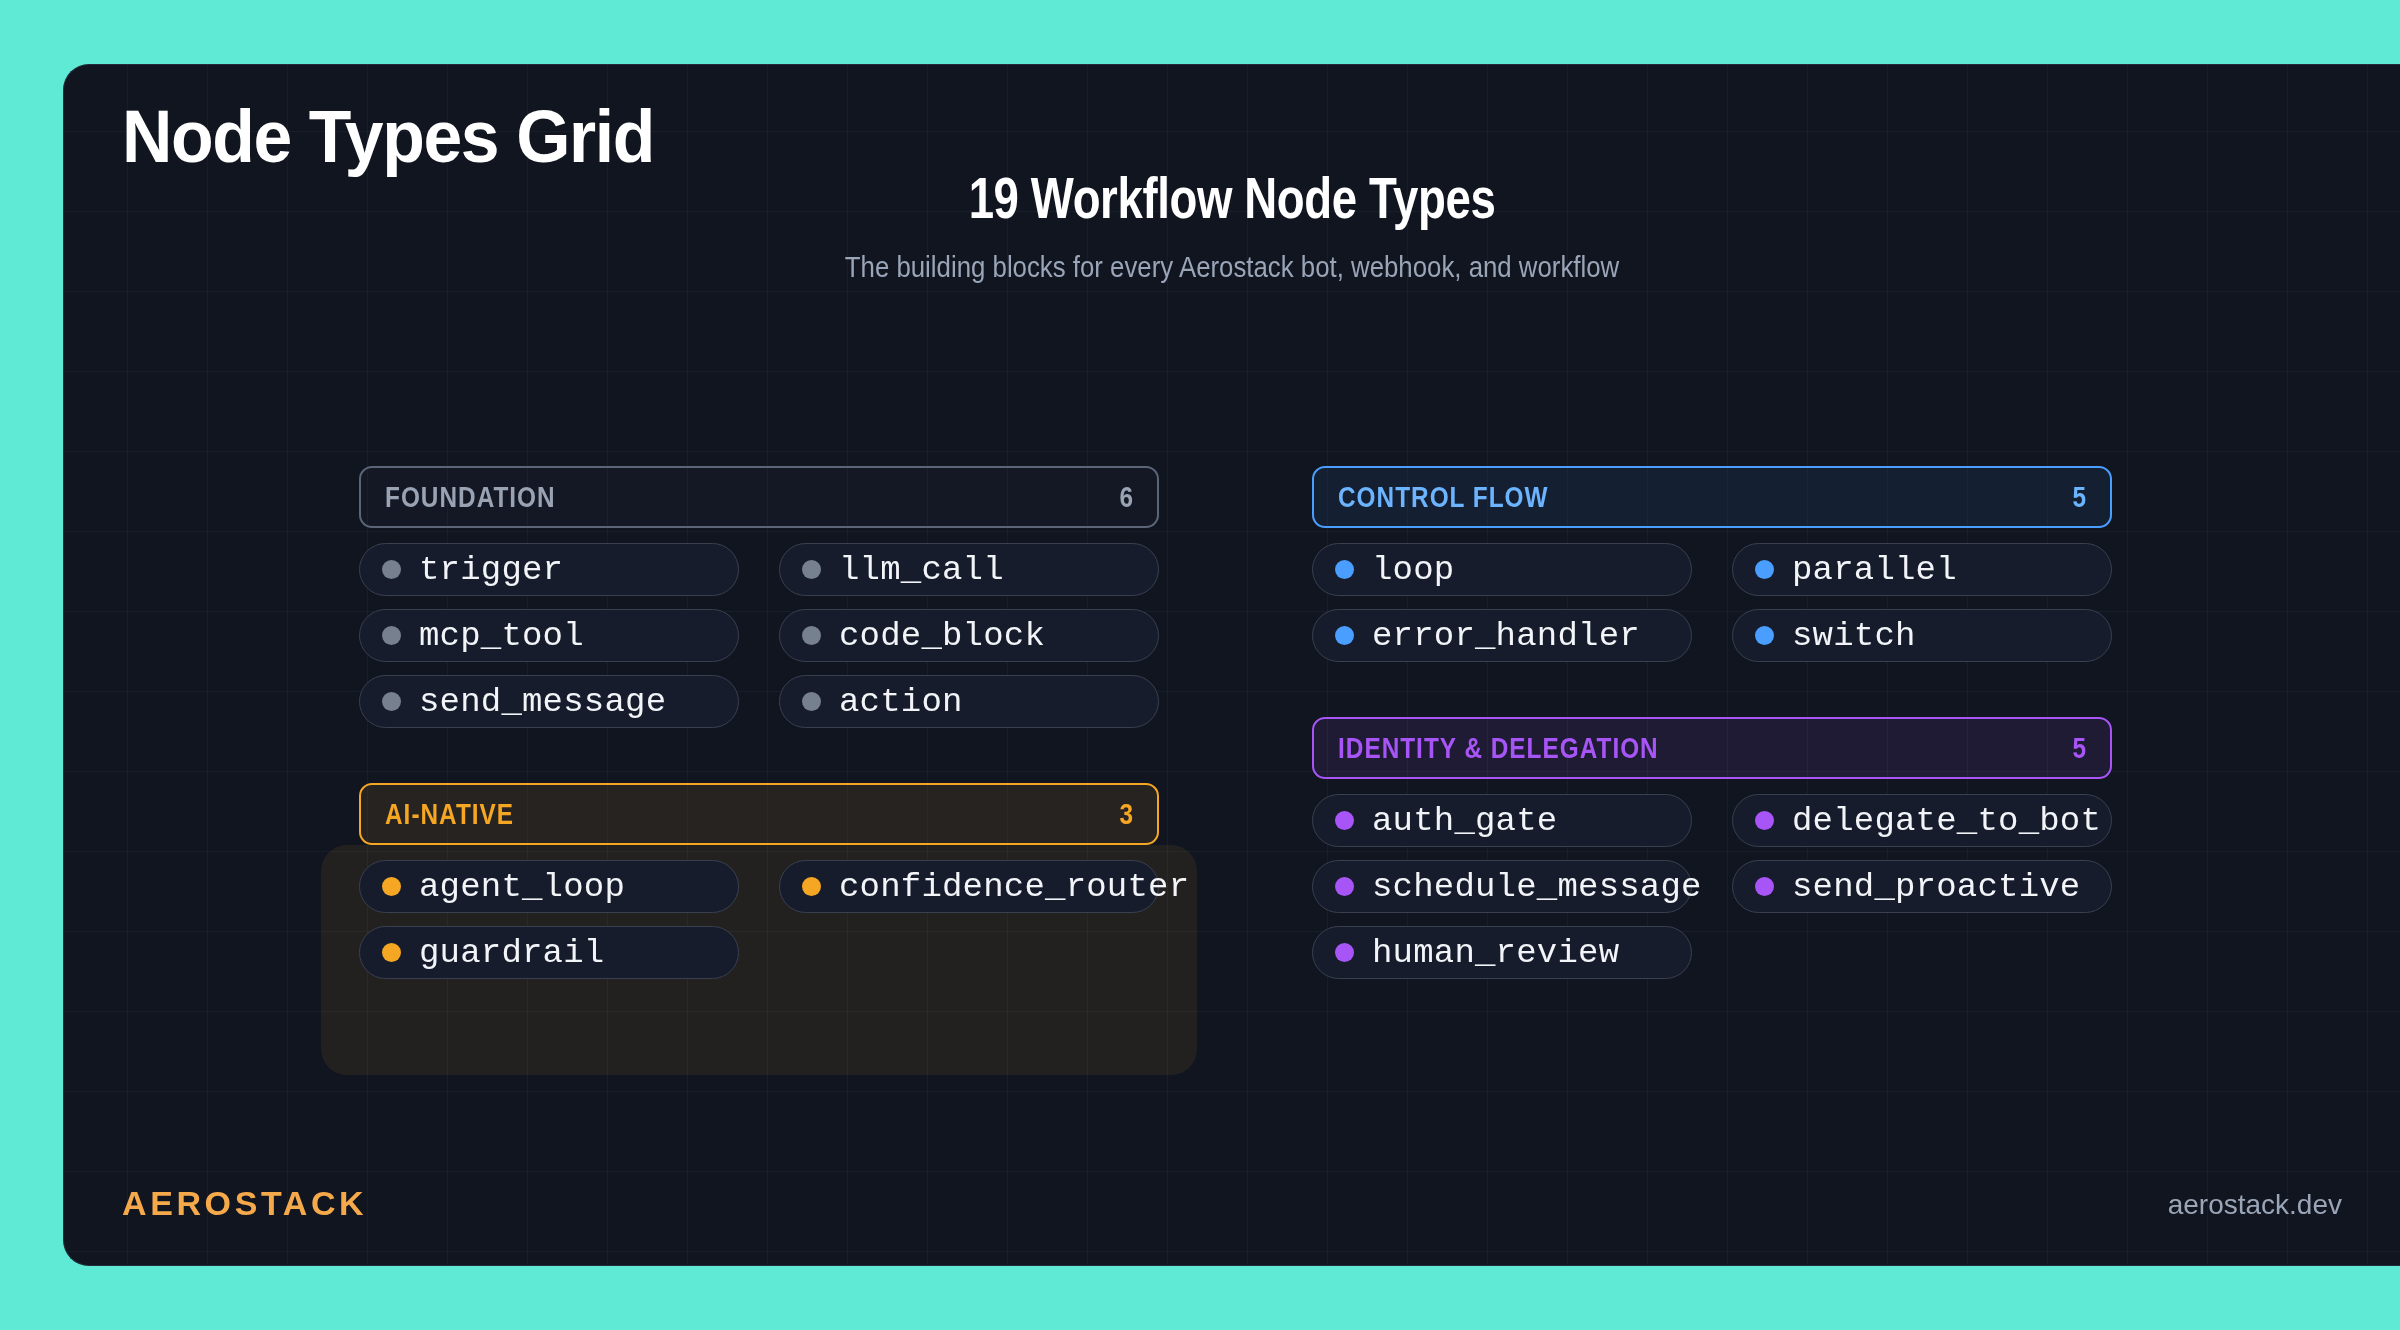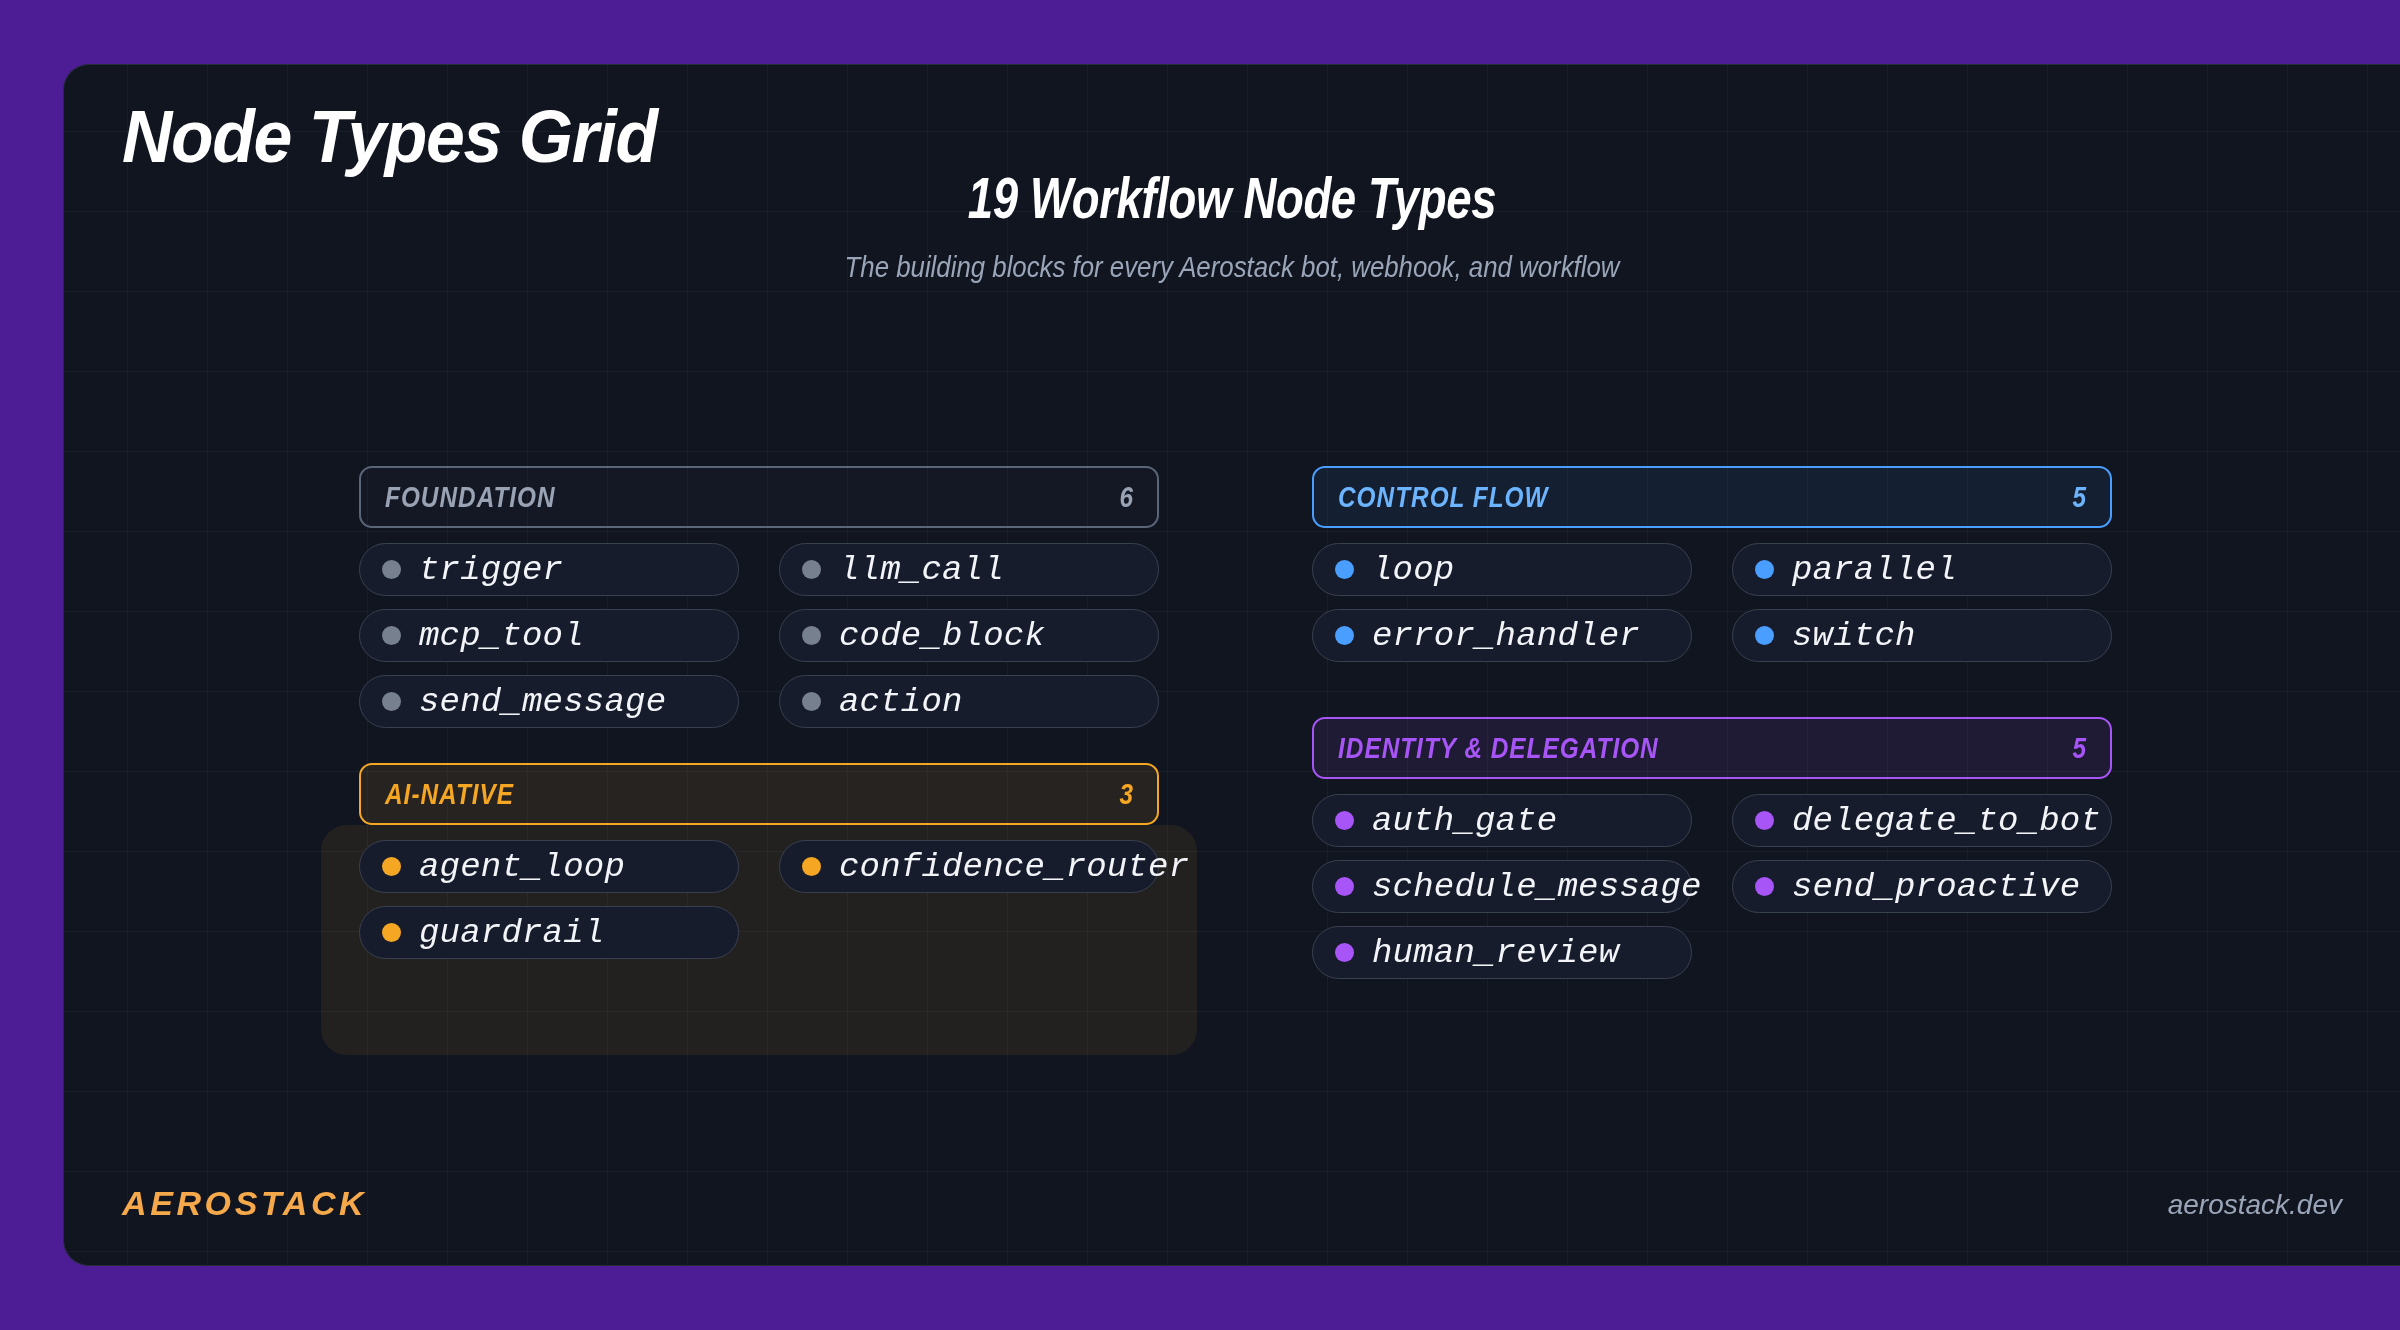--- a/index.html
+++ b/index.html
@@ -9,22 +9,21 @@
     height: 1330px;
     background: #05070d;
     font-family: "Liberation Sans", sans-serif;
     overflow: hidden;
   }
 
   #stage {
     position: relative;
     width: 2400px;
     height: 1330px;
-    background: #4c1d95;
-    font-style: italic;
+    background: #5eead4;
   }
 
   
   #card {
     position: absolute;
     left: 63px;
     top: 64px;
     width: 2337px;
     height: 1202px;
     background: #101520;
@@ -261,21 +260,21 @@
             <div class="node-pill">
               <span class="node-dot dot-gray"></span>
               <span class="node-label">send_message</span>
             </div>
             <div class="node-pill">
               <span class="node-dot dot-gray"></span>
               <span class="node-label">action</span>
             </div>
           </div>
         </div>
-        <div class="group" style="margin-top: 35px;">
+        <div class="group" style="margin-top: 55px;">
           <div class="group-highlight"></div>
           <div class="cat-header cat-ai">
             <span class="cat-name">AI-NATIVE</span>
             <span class="cat-count">3</span>
           </div>
           <div class="node-grid">
             <div class="node-pill">
               <span class="node-dot dot-amber"></span>
               <span class="node-label">agent_loop</span>
             </div>

